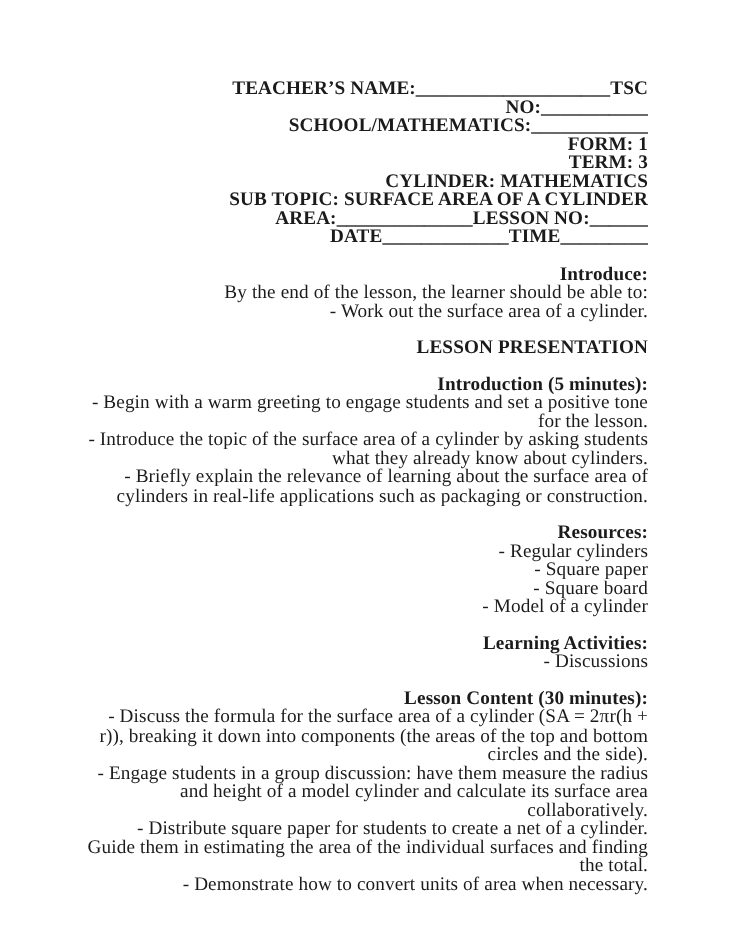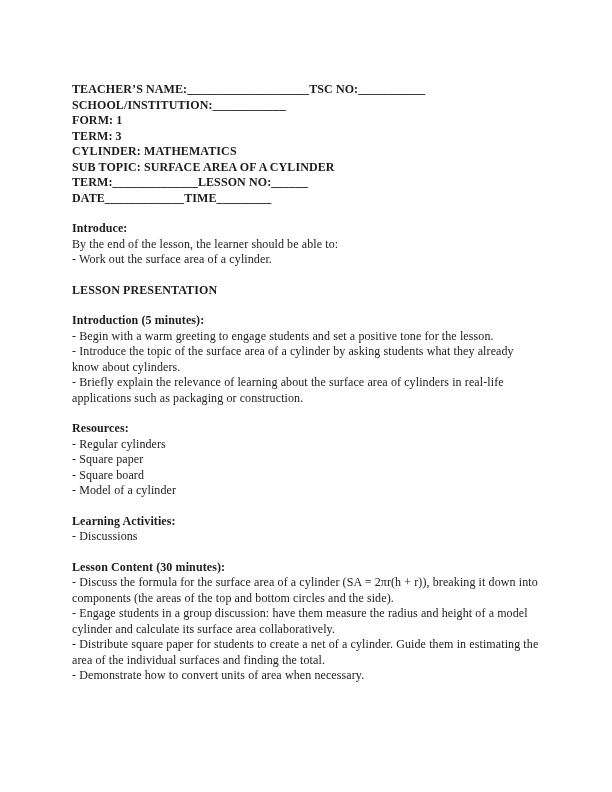--- a/index.html
+++ b/index.html
@@ -10,27 +10,28 @@
   .page {
     position: relative;
     width: 612px;
     height: 792px;
     background: #ffffff;
     overflow: hidden;
   }
   .content {
     position: absolute;
     left: 72px;
-    top: 82px;
+    top: 66px;
     width: 468px;
     font-family: "Liberation Serif", "DejaVu Serif", serif;
-    font-size: 12px;
+    font-size: 16px;
     line-height: 15.5px;
     color: #1b1b1b;
     letter-spacing: 0.1px;
+    text-align: right;
   }
   .block {
     margin: 0 0 15px 0;
   }
   .block:last-child {
     margin-bottom: 16px;
   }
   .line, .para {
     white-space: normal;
   }
@@ -39,26 +40,26 @@
   }
 </style>
 </head>
 <body>
 
 <div class="page">
   <div class="content">
 
     <div class="block">
       <div class="line bold">TEACHER’S NAME:____________________TSC NO:___________</div>
-      <div class="line bold">SCHOOL/INSTITUTION:____________</div>
+      <div class="line bold">SCHOOL/MATHEMATICS:____________</div>
       <div class="line bold">FORM: 1</div>
       <div class="line bold">TERM: 3</div>
       <div class="line bold">CYLINDER: MATHEMATICS</div>
       <div class="line bold">SUB TOPIC: SURFACE AREA OF A CYLINDER</div>
-      <div class="line bold">TERM:______________LESSON NO:______</div>
+      <div class="line bold">AREA:______________LESSON NO:______</div>
       <div class="line bold">DATE_____________TIME_________</div>
     </div>
 
     <div class="block">
       <div class="line bold">Introduce:</div>
       <div class="line">By the end of the lesson, the learner should be able to:</div>
       <div class="line">- Work out the surface area of a cylinder.</div>
     </div>
 
     <div class="block">

